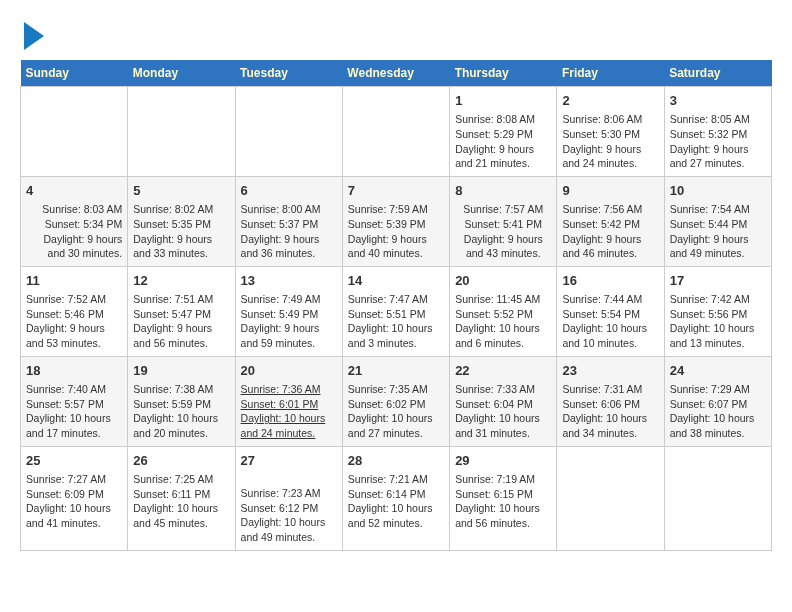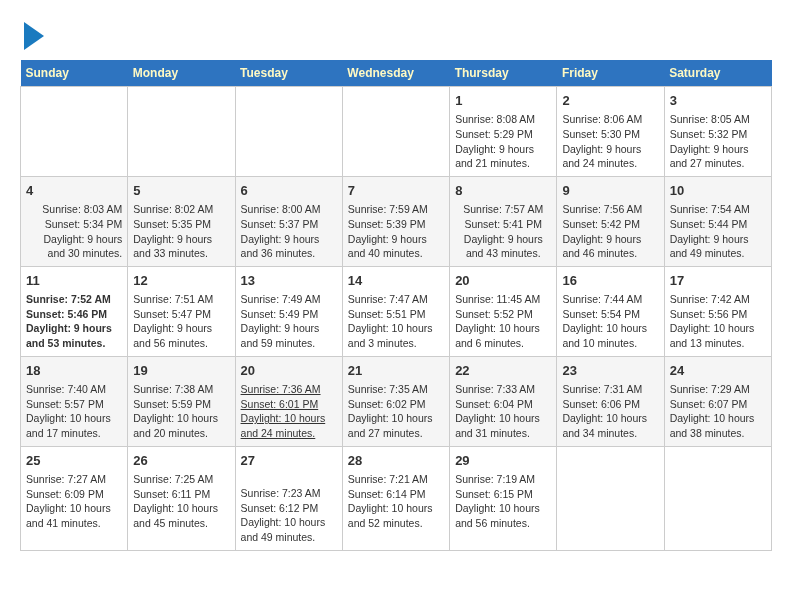--- a/index.html
+++ b/index.html
@@ -187,21 +187,21 @@
         <td>
           <div class="day-num">10</div>
           <div class="day-info" style="white-space: pre-line;">Sunrise: 7:54 AM
 Sunset: 5:44 PM
 Daylight: 9 hours and 49 minutes.</div>
         </td>
       </tr>
       <tr>
         <td>
           <div class="day-num">11</div>
-          <div class="day-info" style="white-space: pre-line; font-weight: bold;">Sunrise: 7:52 AM
+          <div class="day-info" style="white-space: pre-line;">Sunrise: 7:52 AM
 Sunset: 5:46 PM
 Daylight: 9 hours and 53 minutes.</div>
         </td>
         <td>
           <div class="day-num">12</div>
           <div class="day-info" style="white-space: pre-line;">Sunrise: 7:51 AM
 Sunset: 5:47 PM
 Daylight: 9 hours and 56 minutes.</div>
         </td>
         <td>

